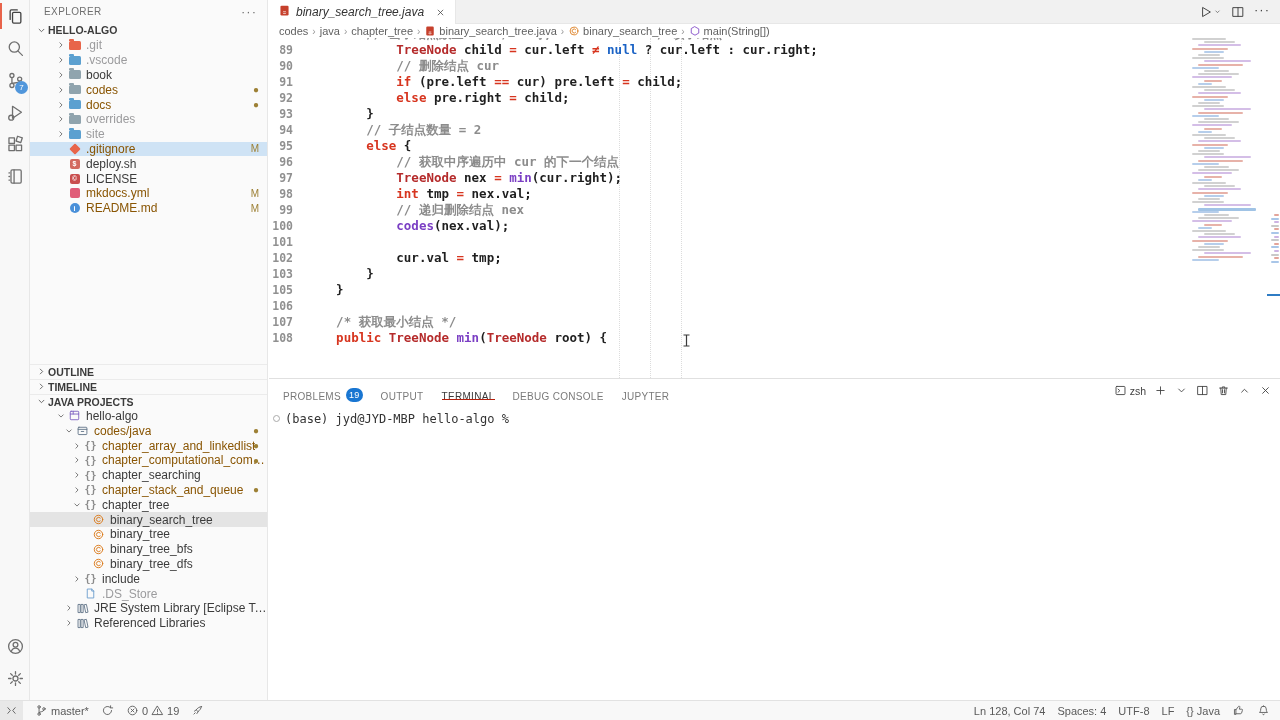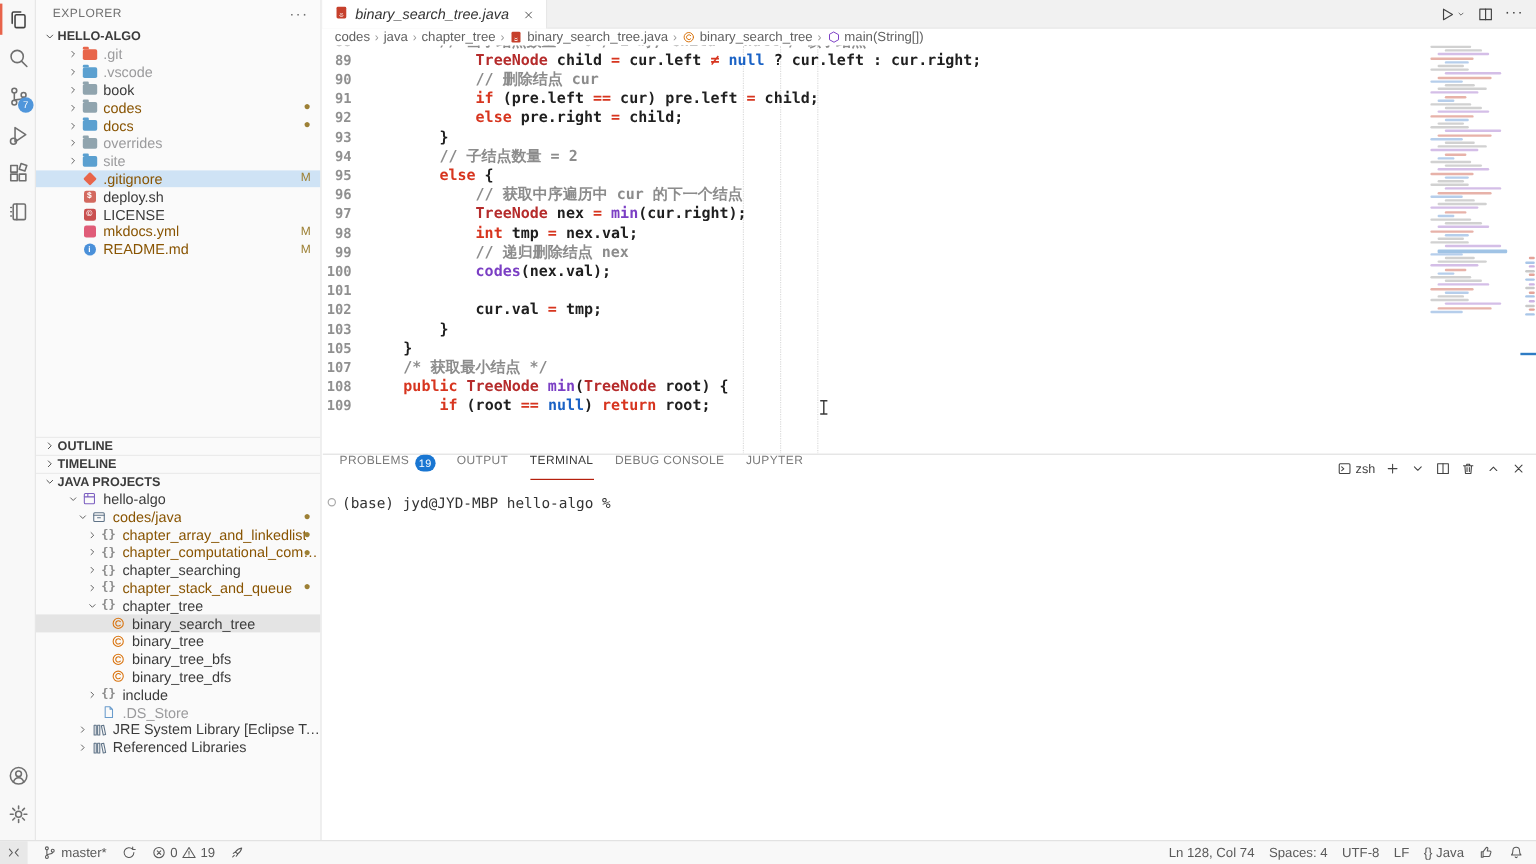--- a/index.html
+++ b/index.html
@@ -72,21 +72,21 @@
   .minimap { position:absolute; top:0; right:26px; width:64px; height:340px; }
   .mm-row { position:absolute; height:2px; border-radius:1px; }
   .overview-ruler { position:absolute; top:0; right:0; width:13px; height:340px; }
   .ov-mark { position:absolute; right:1px; height:2px; border-radius:1px; }
   .cursor-line-mark { position:absolute; right:0; width:13px; height:2px; background:#2f7cc4; }
   .mouse-ibeam { position:absolute; left:413px; top:295px; }
 
   
   .panel { position:absolute; left:269px; top:378px; right:0; height:322px; background:#fff; border-top:1px solid #e0e0e0; }
   .panel-head { display:flex; align-items:center; height:23px; padding:0 8px 0 14px; }
-  .panel-tab { display:flex; align-items:flex-start; gap:5px; font-size:10px; letter-spacing:.3px; color:#7a7a7a;
+  .panel-tab { display:flex; align-items:flex-end; gap:5px; font-size:10px; letter-spacing:.3px; color:#7a7a7a;
     margin-right:18px; height:23px; position:relative; }
   .panel-tab.active { color:#3b3b3b; }
   .panel-tab.active::after { content:""; position:absolute; left:0; right:0; bottom:2px; height:1.5px; background:#b5200d; }
   .pt-badge { background:#1976d2; color:#fff; min-width:14px; height:14px; border-radius:8px; font-size:9px;
     display:flex; align-items:center; justify-content:center; padding:0 3px; }
   .panel-actions { margin-left:auto; display:flex; align-items:center; gap:8px; color:#424242; }
   .shell-label { font-size:10.5px; color:#424242; display:flex; align-items:center; gap:3px; }
   .terminal-body { padding:10px 0 0 16px; font-family:"DejaVu Sans Mono", monospace; font-size:12px; color:#333; position:relative; }
   .term-deco { position:absolute; left:4px; top:13px; width:7px; height:7px; border:1px solid #aaa; border-radius:50%; }
 
@@ -700,30 +700,30 @@
           </div>
           <div class="code-line">
             <span class="ln">103</span>
             <span class="txt">        <span class="tok-p">}</span></span>
           </div>
           <div class="code-line">
             <span class="ln">105</span>
             <span class="txt">    <span class="tok-p">}</span></span>
           </div>
           <div class="code-line">
+            <span class="ln">106</span>
+            <span class="txt"></span>
+          </div>
+          <div class="code-line">
             <span class="ln">107</span>
             <span class="txt">    <span class="tok-c">/* 获取最小结点 */</span></span>
           </div>
           <div class="code-line">
             <span class="ln">108</span>
             <span class="txt">    <span class="tok-k">public</span><span class="tok-p"> </span><span class="tok-t">TreeNode</span><span class="tok-p"> </span><span class="tok-f">min</span><span class="tok-p">(</span><span class="tok-t">TreeNode</span><span class="tok-p"> root) {</span></span>
-          </div>
-          <div class="code-line">
-            <span class="ln">109</span>
-            <span class="txt">        <span class="tok-k">if</span><span class="tok-p"> (root </span><span class="tok-o">==</span><span class="tok-p"> </span><span class="tok-n">null</span><span class="tok-p">) </span><span class="tok-k">return</span><span class="tok-p"> root;</span></span>
           </div>
         </div>
       <div class="minimap" id="minimap">
           <div class="mm-row" style="top: 0px; left: 2px; width: 34.2px; background: rgb(201, 201, 201); opacity: 0.85;"></div>
           <div class="mm-row" style="top: 3.2px; left: 14px; width: 30.6px; background: rgb(201, 201, 201); opacity: 0.85;"></div>
           <div class="mm-row" style="top: 6.4px; left: 8px; width: 43.2px; background: rgb(205, 179, 227); opacity: 0.85;"></div>
           <div class="mm-row" style="top: 9.6px; left: 2px; width: 36px; background: rgb(227, 164, 154); opacity: 0.85;"></div>
           <div class="mm-row" style="top: 12.8px; left: 14px; width: 19.8px; background: rgb(169, 198, 232); opacity: 0.85;"></div>
           <div class="mm-row" style="top: 16px; left: 8px; width: 21.6px; background: rgb(201, 201, 201); opacity: 0.85;"></div>
           <div class="mm-row" style="top: 19.2px; left: 2px; width: 32.4px; background: rgb(201, 201, 201); opacity: 0.85;"></div>

